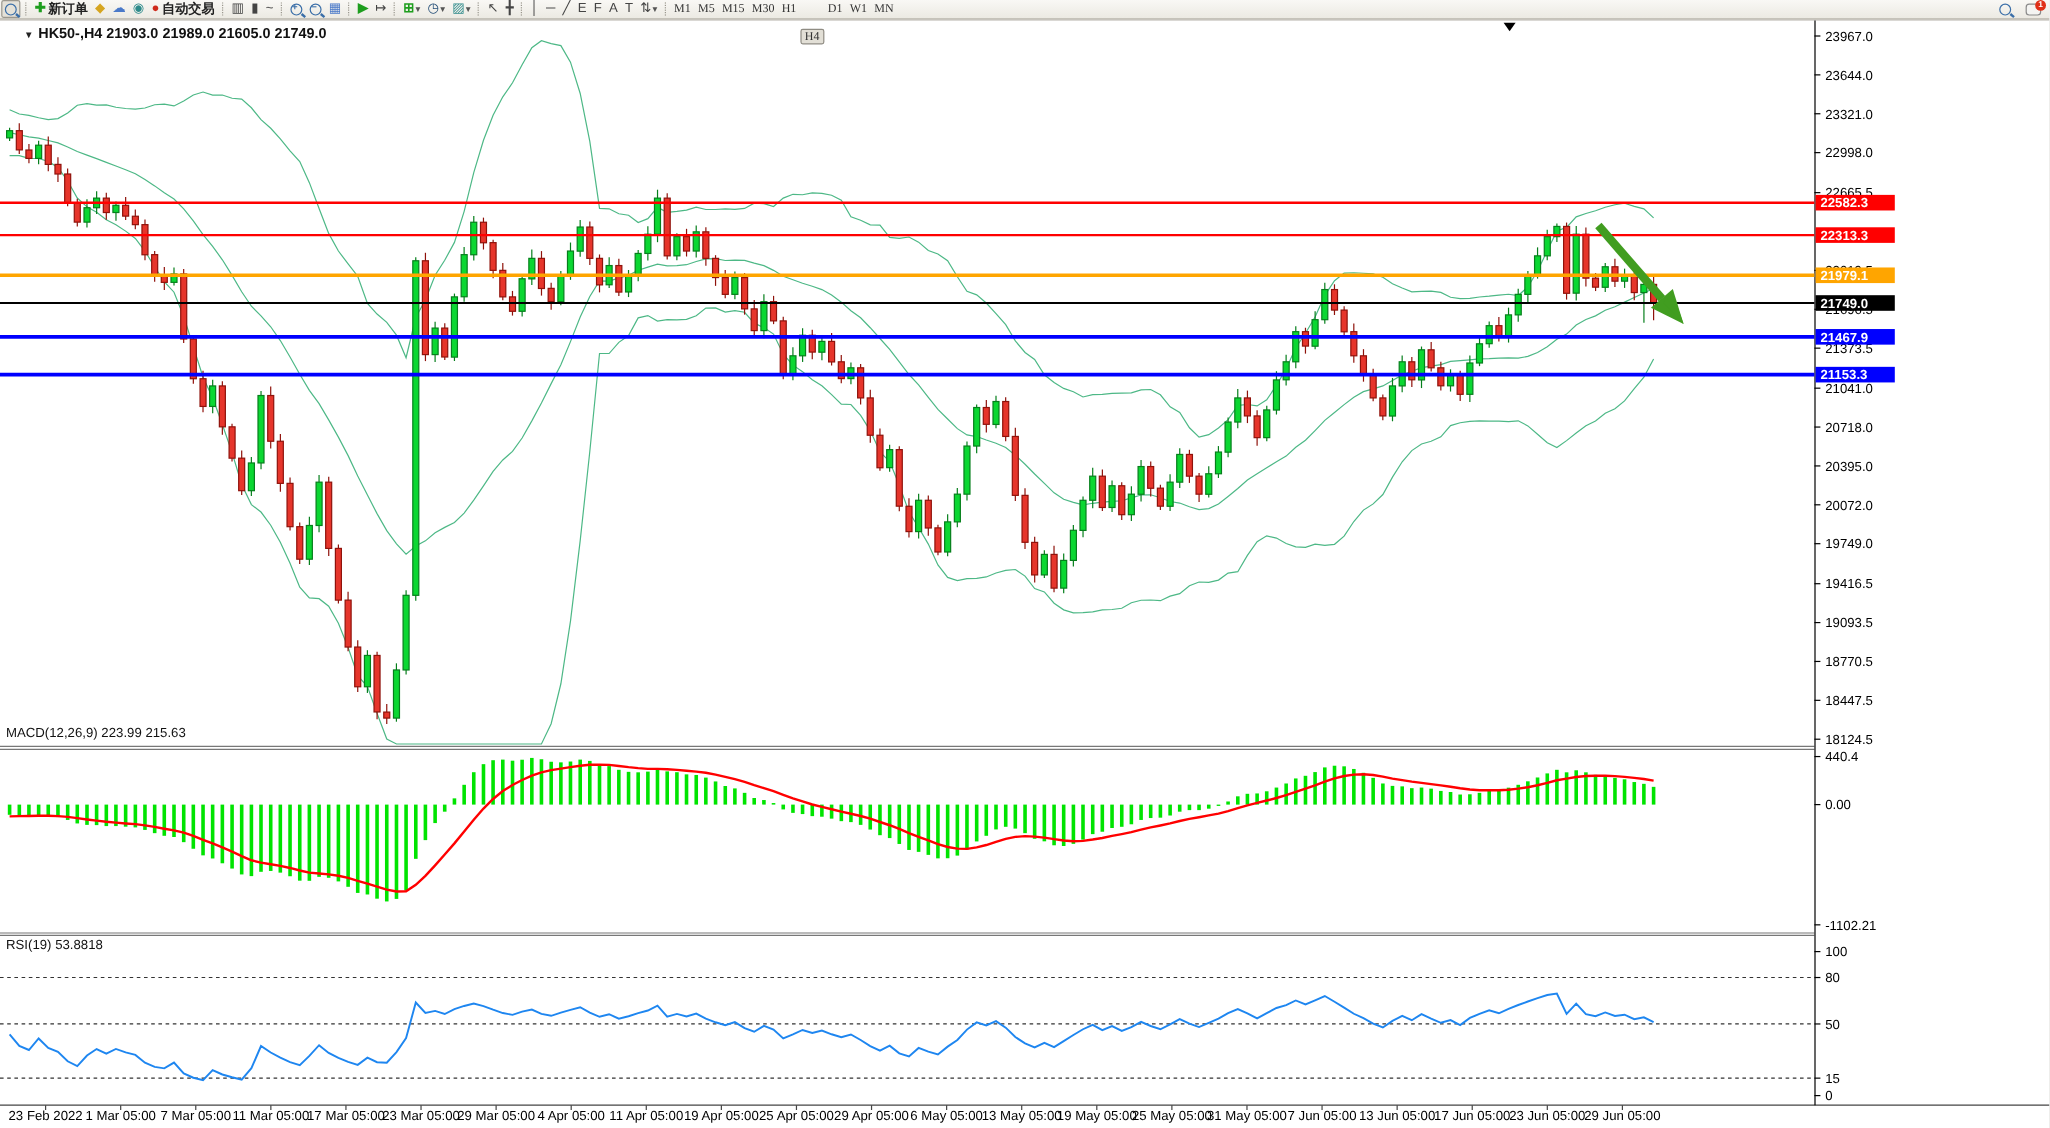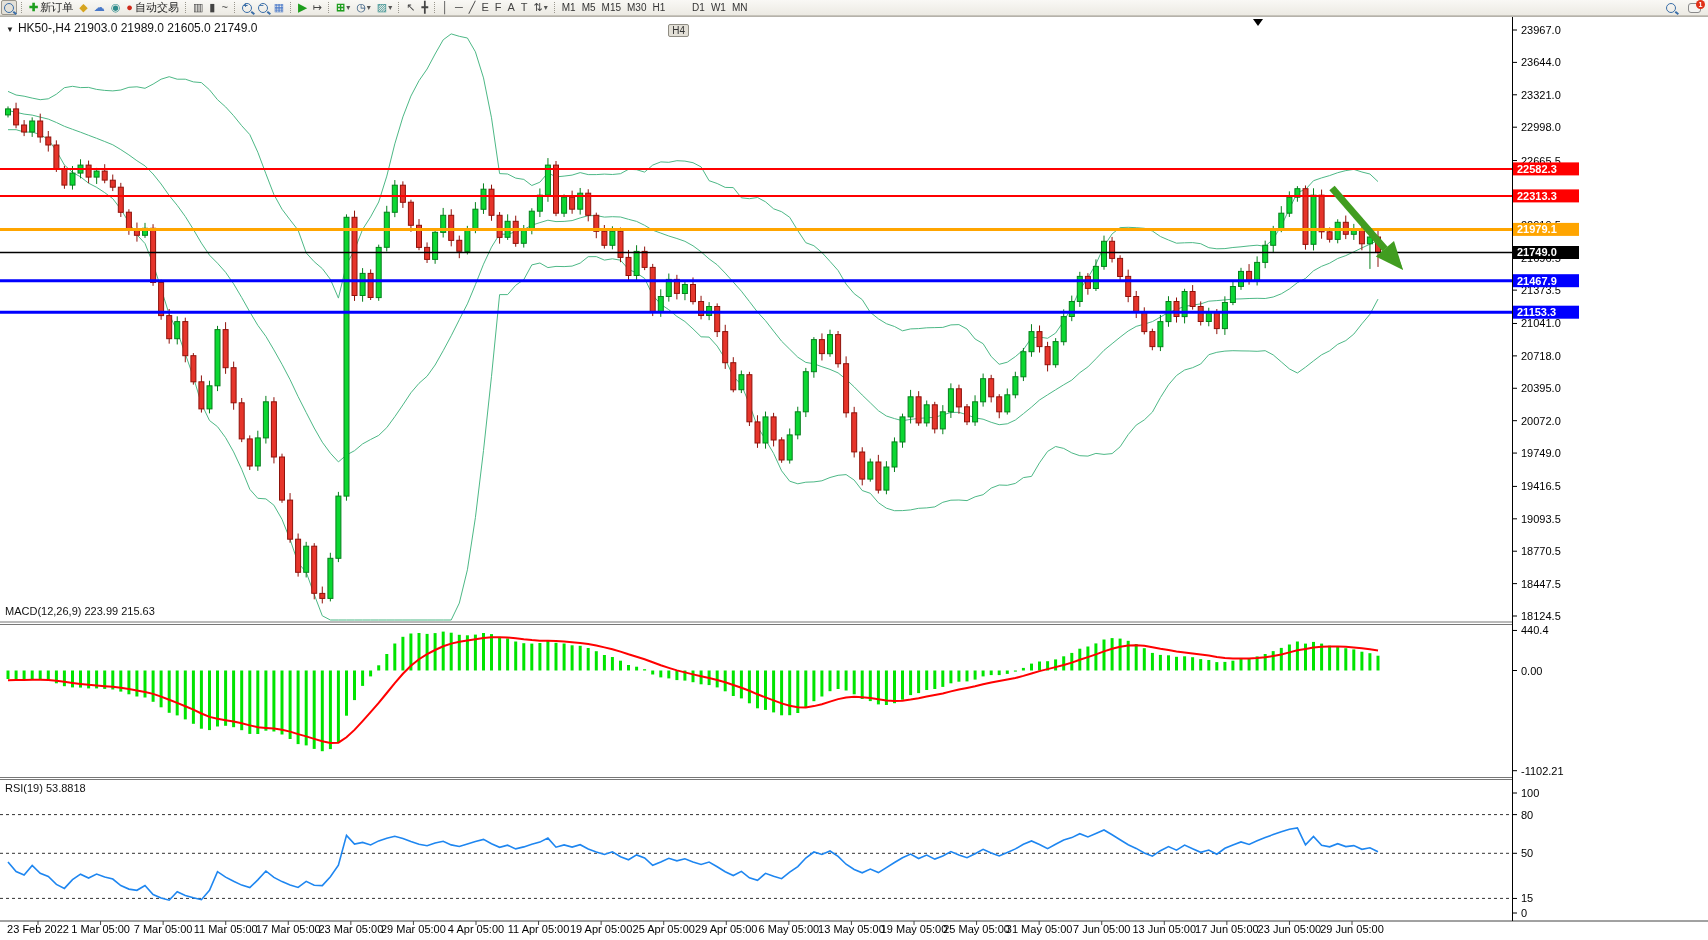--- a/index.html
+++ b/index.html
@@ -5,40 +5,40 @@
   html,body{margin:0;padding:0;background:#fff;font-family:"Liberation Sans",sans-serif;}
   #app{position:relative;width:1708px;height:940px;overflow:hidden;background:#fff;border-right:1px solid #b8b5ad;}
   
   #toolbar{position:absolute;top:0;left:0;width:1708px;height:15px;
     background:linear-gradient(#f9f8f5,#eceae3);border-bottom:1px solid #c6c3ba;
     display:flex;align-items:center;font-size:10px;color:#333;white-space:nowrap;z-index:5;}
   .tb{display:inline-flex;align-items:center;height:13px;padding:0 2px;margin:0 1px;cursor:default;}
   .tb.pressed{border:1px solid #9a978e;background:#e4e1d8;border-radius:2px;}
   .grip{display:inline-block;height:11px;border-left:1px dotted #9a978e;margin:0 4px 0 3px;}
   .gl{font-size:11px;line-height:11px;}
-  .lbl{font-size:11px;margin-left:2px;color:#222;}
+  .lbl{font-size:11px;margin-left:2px;color:#222;font-weight:bold;}
   .drop{font-size:8px;color:#555;margin-left:1px;}
   .g-green{color:#1e9e1e;font-weight:bold;}
   .g-gold{color:#d6a520;}
   .g-blue{color:#4a79c9;}
   .g-red{color:#cf2a1b;}
   .g-teal{color:#2e8b8b;}
   .g-dark{color:#444;}
   .g-nav{color:#29527a;}
   .magi{position:relative;display:inline-block;width:8px;height:8px;border:1.5px solid #3a6ea8;border-radius:50%;}
   .magi:after{content:'';position:absolute;width:4px;height:1.5px;background:#3a6ea8;right:-4px;bottom:-2px;transform:rotate(40deg);}
   .magi .pm{position:absolute;top:-3px;left:0.5px;font-size:8px;color:#3a6ea8;font-weight:bold;}
-  .tf{font-size:10px;color:#333;padding:0 3px;letter-spacing:0;}
+  .tf{font-size:10px;color:#333;padding:0 3px;letter-spacing:0;font-family:Liberation Serif, serif;}
   .tf.active{border:1px solid #8f8c83;background:#e2dfd6;border-radius:2px;margin-top:45px;}
   #tb-right{position:absolute;right:4px;top:1px;display:flex;align-items:center;gap:6px;}
   .bubble{position:relative;display:inline-block;width:11px;height:8px;border:1.5px solid #8a8a8a;border-radius:3px;background:#f4f4f2;}
   .badge{position:absolute;top:-4px;right:-5px;background:#e03018;color:#fff;border-radius:50%;
     width:9px;height:9px;font-size:7px;line-height:9px;text-align:center;font-weight:bold;}
   
-  #chart-title{position:absolute;left:6px;top:21px;font-size:12px;color:#111;z-index:4;}
+  #chart-title{position:absolute;left:20px;top:21px;font-size:12px;color:#111;z-index:4;font-weight:bold;}
   #chart-title .tri{font-size:8px;color:#222;margin-right:4px;}
   .pane-label{position:absolute;left:5px;font-size:11px;color:#111;z-index:4;}
   svg text{font-family:"Liberation Sans",sans-serif;}
 </style>
 </head>
 <body>
 <div id="app">
 
 <div id="toolbar">
       <span class="tb pressed">

